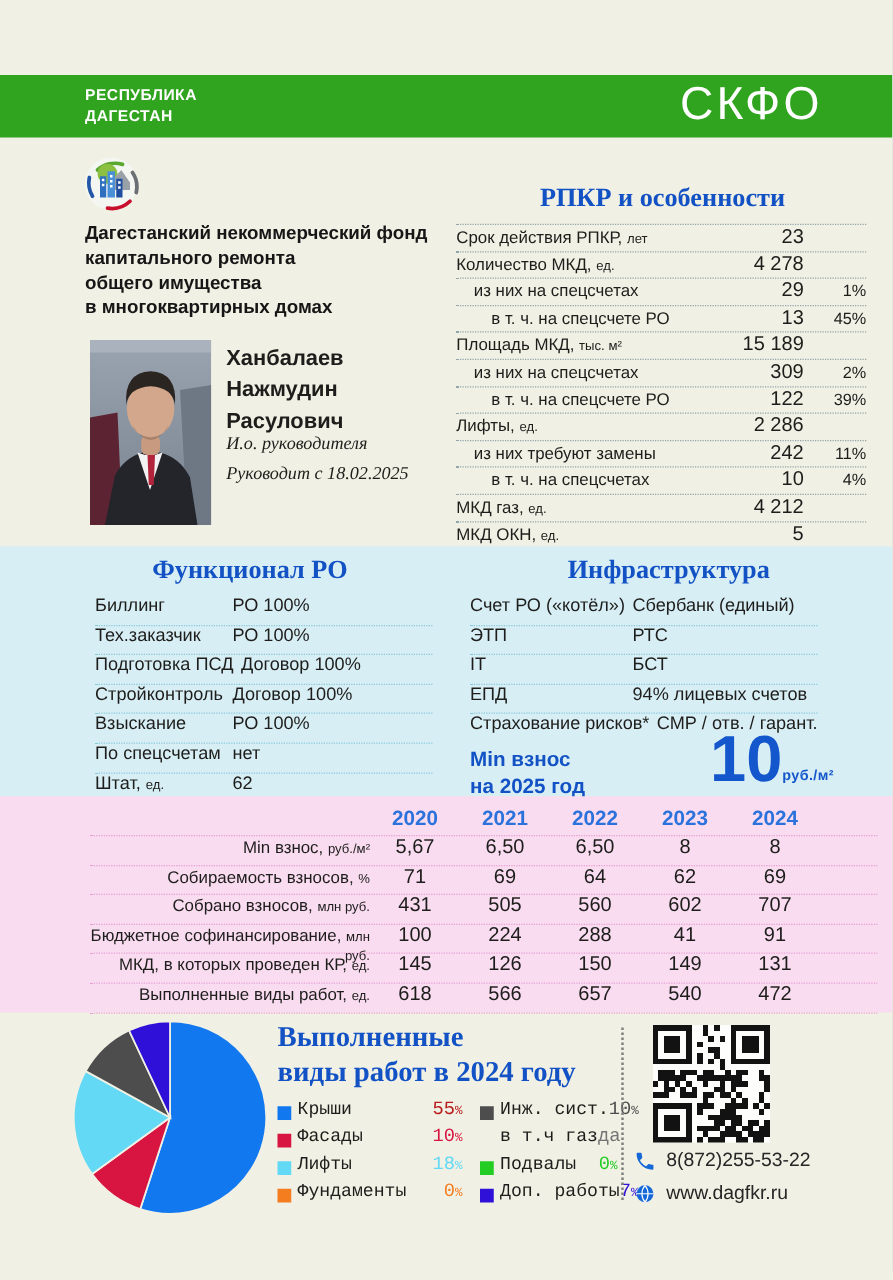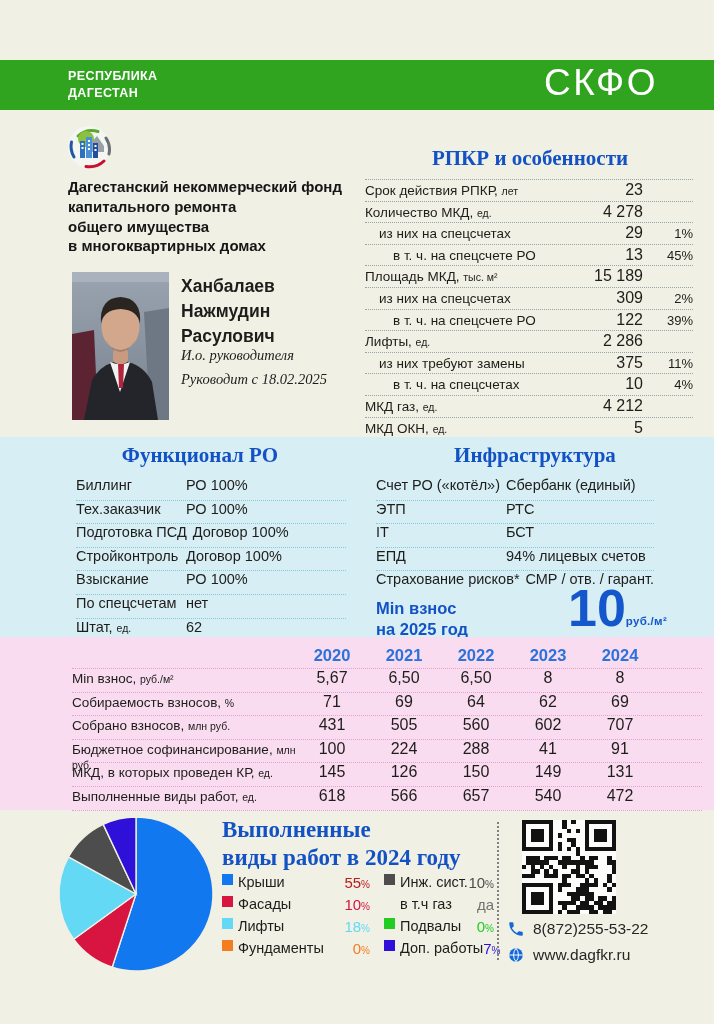--- a/index.html
+++ b/index.html
@@ -55,30 +55,30 @@
   #minfee-value .fee-unit{font-size:11.5px;font-weight:bold;vertical-align:1px;letter-spacing:.3px;}
 
   
   .pink-band{position:absolute;left:0;top:637px;width:714px;height:173px;background:#f9dcf0;}
   #years-table{position:absolute;left:72px;top:642px;width:630px;}
   .yr-header{display:flex;align-items:center;height:26px;border-bottom:1px dotted #ea9fd4;}
   .yr-spacer{width:224px;}
   .yr-cell{width:72px;text-align:center;}
   .yr-year{font-size:16.5px;font-weight:bold;color:#2b72dc;}
   .yr-row{display:flex;align-items:baseline;height:22.6px;border-bottom:1px dotted #ea9fd4;}
-  .yr-label{width:224px;font-size:13.5px;}
+  .yr-label{width:224px;font-size:13.5px;text-align:right;}
   .yr-val{font-size:16px;}
 
   
   #pie-wrap{position:absolute;left:56px;top:814px;width:160px;height:160px;}
   #bottom-title{position:absolute;left:222px;top:816px;width:300px;font-size:23px;line-height:1.22;
                 text-align:left;}
   #legend-left{position:absolute;left:222px;top:874px;width:148px;}
   #legend-right{position:absolute;left:384px;top:874px;width:110px;}
-  .lg-row{display:flex;align-items:flex-start;height:22px;font-size:14.5px;}
+  .lg-row{display:flex;align-items:flex-end;height:22px;font-size:14.5px;font-family:Liberation Mono, monospace;}
   .lg-swatch{width:11px;height:11px;margin-right:5px;flex:none;}
   .lg-label{flex:1;white-space:nowrap;}
   .lg-value{font-size:15px;white-space:nowrap;}
   .lg-value .pct-small{font-size:10px;}
   .divider{position:absolute;left:497px;top:822px;height:138px;border-left:2px dotted #808080;}
   #qr{position:absolute;left:522px;top:820px;width:94px;height:94px;}
   .contact-row{position:absolute;display:flex;align-items:center;font-size:15.5px;color:#262626;}
   #phone-row{left:507px;top:920px;}
   #site-row{left:507px;top:946px;}
   .c-icon{width:18px;height:18px;margin-right:8px;flex:none;}
@@ -188,21 +188,21 @@
         <span class="rpkr-value">122</span>
         <span class="rpkr-pct">39%</span>
       </div>
       <div class="rpkr-row">
         <span class="rpkr-label">Лифты, <span class="unit-small">ед.</span></span>
         <span class="rpkr-value">2 286</span>
         <span class="rpkr-pct"></span>
       </div>
       <div class="rpkr-row">
         <span class="rpkr-label ind1">из них требуют замены</span>
-        <span class="rpkr-value">375</span>
+        <span class="rpkr-value">242</span>
         <span class="rpkr-pct">11%</span>
       </div>
       <div class="rpkr-row">
         <span class="rpkr-label ind2">в т. ч. на спецсчетах</span>
         <span class="rpkr-value">10</span>
         <span class="rpkr-pct">4%</span>
       </div>
       <div class="rpkr-row">
         <span class="rpkr-label">МКД газ, <span class="unit-small">ед.</span></span>
         <span class="rpkr-value">4 212</span>

